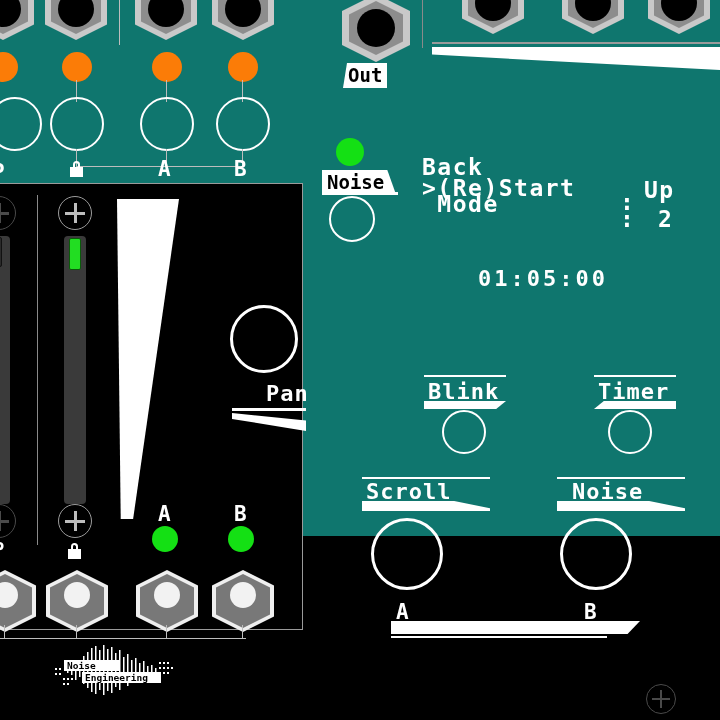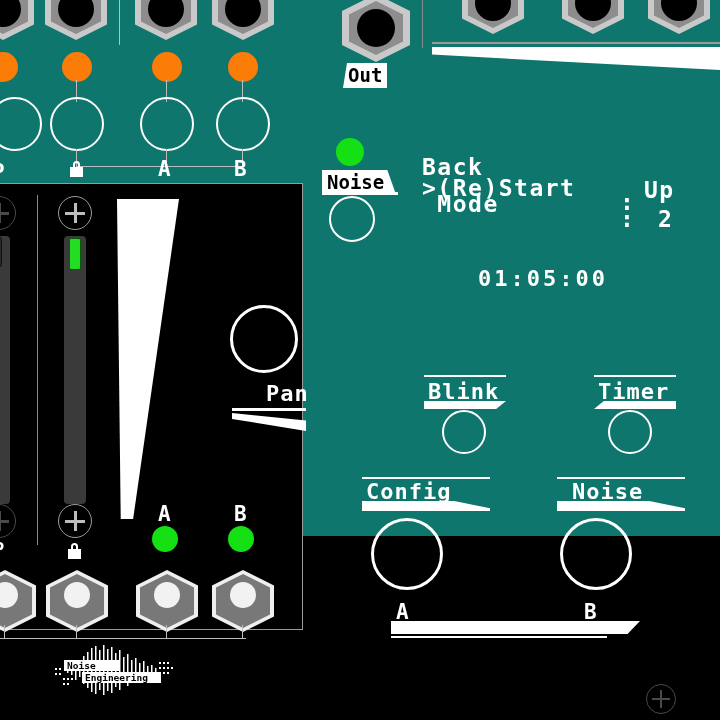--- a/index.html
+++ b/index.html
@@ -437,21 +437,21 @@
   <div class="olabel" style="left:428px; top:381px;">Blink</div>
   <div class="ubar-thin" style="left:424px; top:375px; width:82px;"></div>
   <div class="wedge" style="left:424px; top:401px; width:82px; height:8px; clip-path: polygon(0% 0%, 100% 0%, 88% 100%, 0% 100%);"></div>
   <div class="bigring" style="left:442px; top:410px; width:44px; height:44px; border-width:2px;"></div>
 
   <div class="olabel" style="left:598px; top:381px;">Timer</div>
   <div class="ubar-thin" style="left:594px; top:375px; width:82px;"></div>
   <div class="wedge" style="left:594px; top:401px; width:82px; height:8px; clip-path: polygon(12% 0%, 100% 0%, 100% 100%, 0% 100%);"></div>
   <div class="bigring" style="left:608px; top:410px; width:44px; height:44px; border-width:2px;"></div>
 
-  <div class="olabel" style="left:366px; top:481px;">Config</div>
+  <div class="olabel" style="left:366px; top:481px;">Scroll</div>
   <div class="ubar-thin" style="left:362px; top:477px; width:128px;"></div>
   <div class="wedge" style="left:362px; top:501px; width:128px; height:10px; clip-path: polygon(0% 0%, 72% 0%, 100% 72%, 100% 100%, 0% 100%);"></div>
   <div class="bigring" style="left:371px; top:518px; width:72px; height:72px;"></div>
 
   <div class="olabel" style="left:572px; top:481px;">Noise</div>
   <div class="ubar-thin" style="left:557px; top:477px; width:128px;"></div>
   <div class="wedge" style="left:557px; top:501px; width:128px; height:10px; clip-path: polygon(0% 0%, 72% 0%, 100% 72%, 100% 100%, 0% 100%);"></div>
   <div class="bigring" style="left:560px; top:518px; width:72px; height:72px;"></div>
 
   <div class="tinylabel" style="left:396px; top:602px;">A</div>

